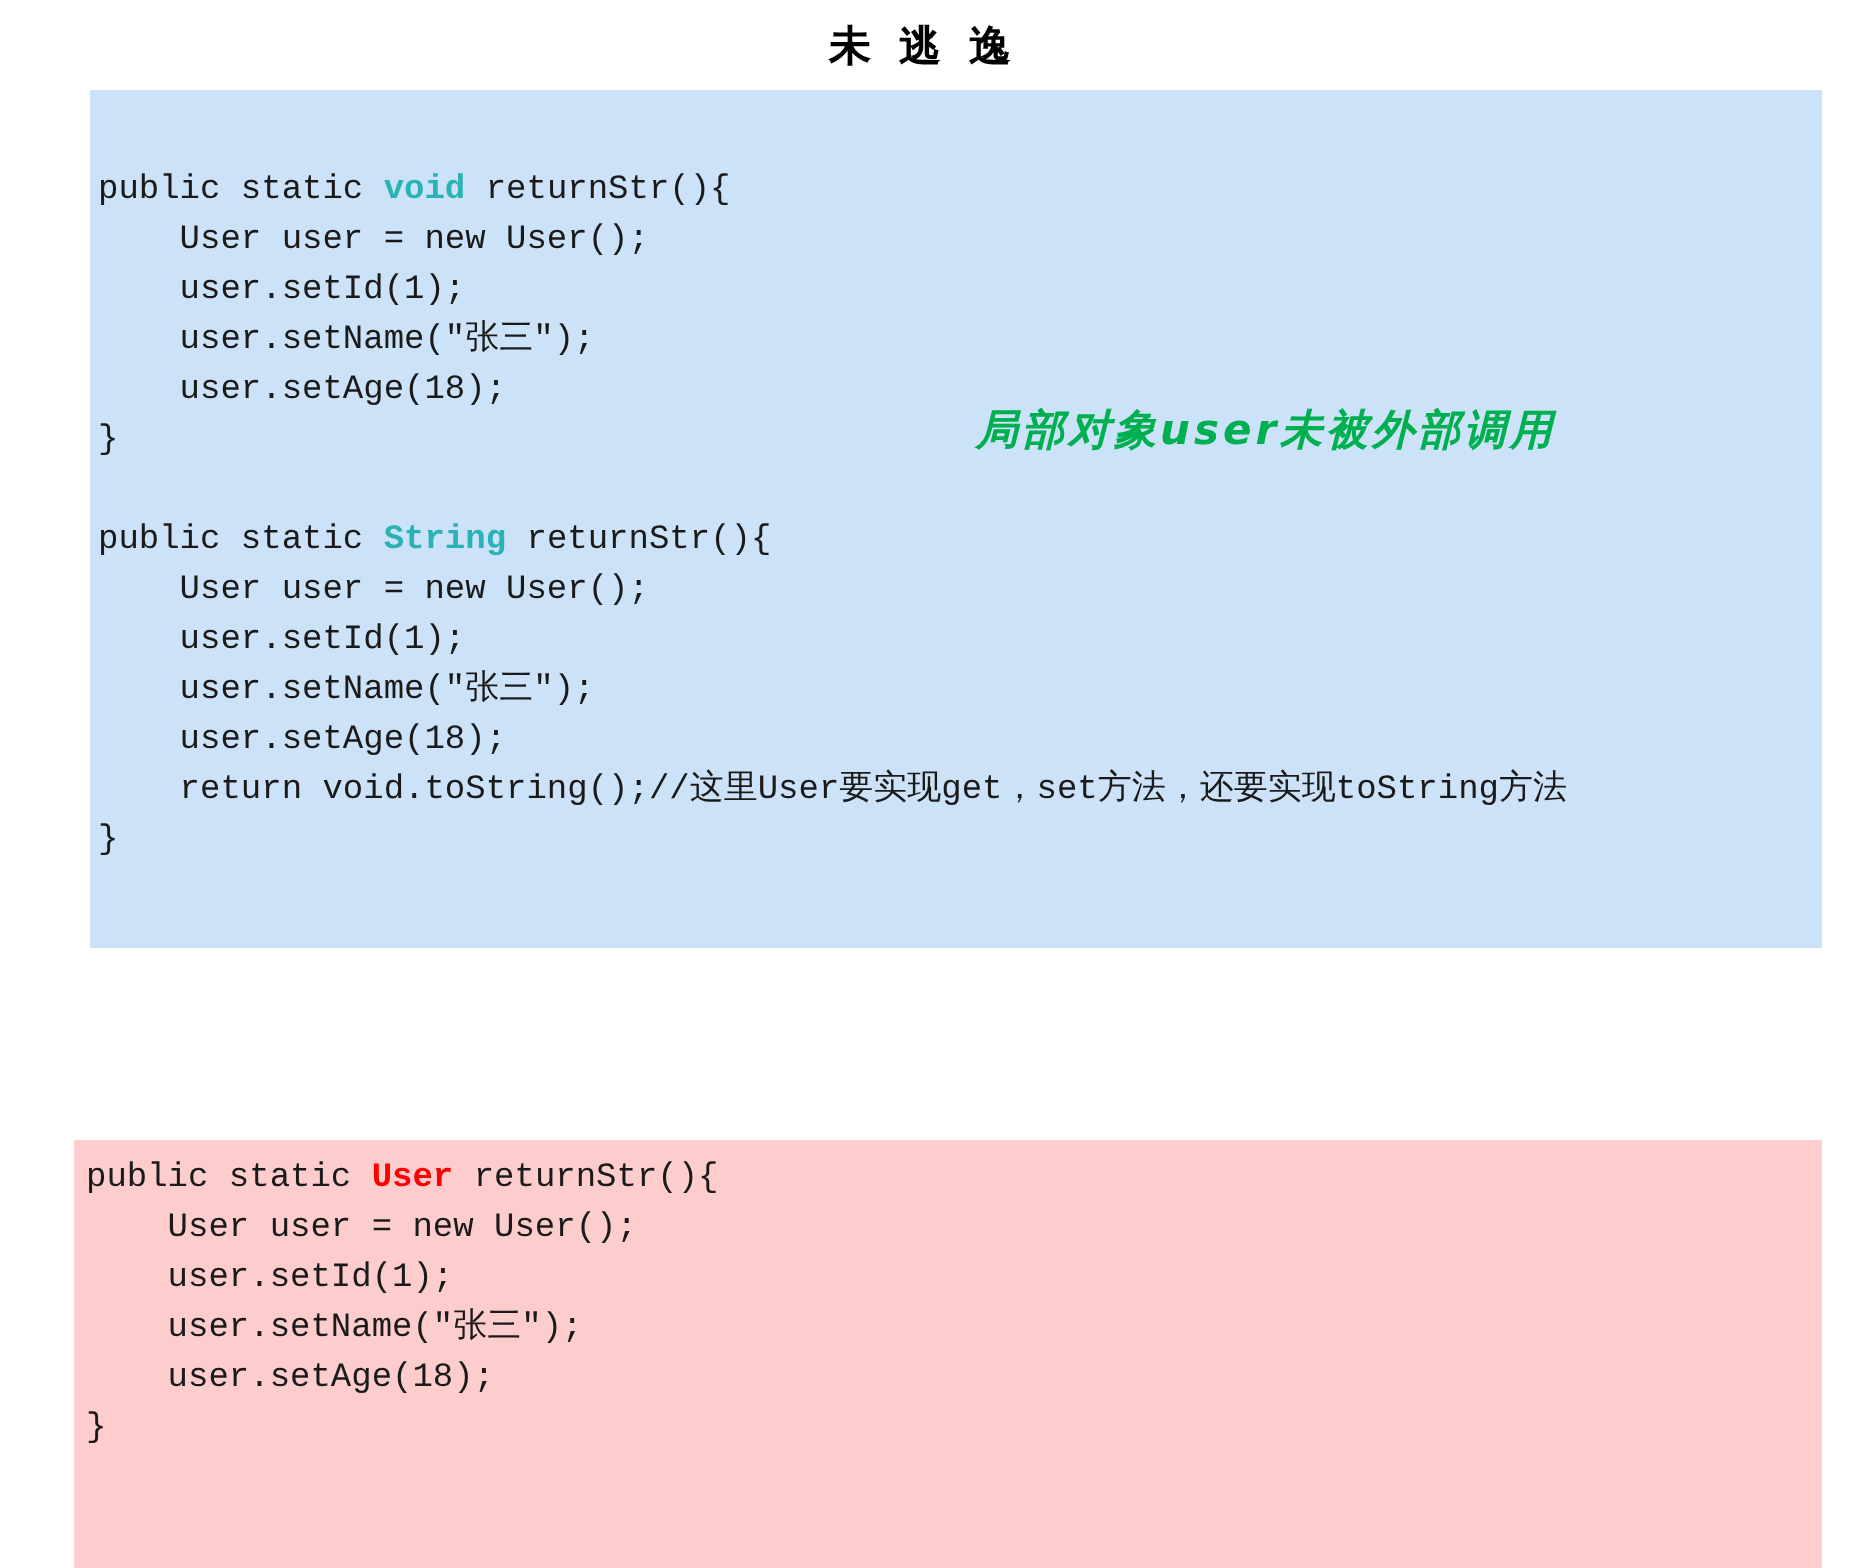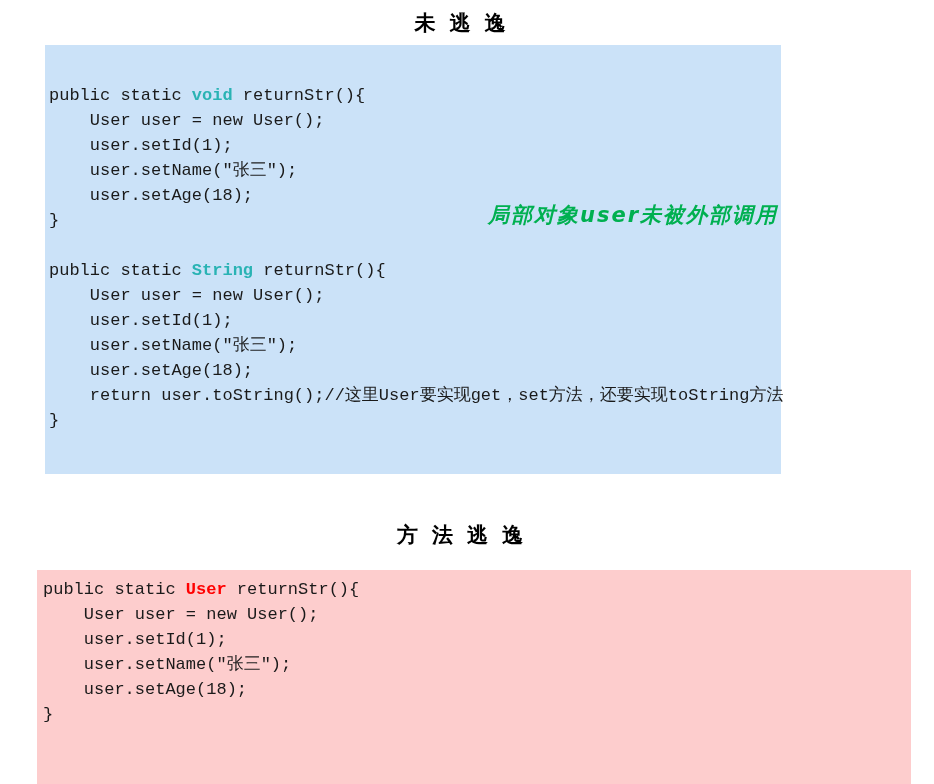--- a/index.html
+++ b/index.html
@@ -27,21 +27,21 @@
   .title-unescaped { top: 9px; }
   .title-escape { top: 521px; }
 
   .code-block {
     position: absolute;
     box-sizing: border-box;
   }
   .block-unescaped {
     left: 45px;
     top: 45px;
-    width: 736px;
+    width: 866px;
     height: 429px;
     background: var(--blue-bg, #cbe2f8);
     padding: 38px 0 0 4px;
   }
   .block-escape {
     left: 37px;
     top: 570px;
     width: 874px;
     height: 216px;
     background: var(--pink-bg, #fdcdcd);
@@ -103,28 +103,27 @@
       <div class="line">    user.setAge(18);</div>
       <div class="line">}</div>
       <div class="line"></div>
     </div>
     <div class="code">
       <div class="line"><span>public static </span><span class="kw-teal">String</span><span> returnStr(){</span></div>
       <div class="line">    User user = new User();</div>
       <div class="line">    user.setId(1);</div>
       <div class="line">    user.setName(″张三″);</div>
       <div class="line">    user.setAge(18);</div>
-      <div class="line">    return user.toString();//这里User要实现get，set方法，还要实现toString方法</div>
+      <div class="line">    return void.toString();//这里User要实现get，set方法，还要实现toString方法</div>
       <div class="line">}</div>
     </div>
   </div>
 
   <div class="annotation annotation-green">局部对象user未被外部调用</div>
 
-  <div class="section-title title-escape">方法逃逸</div>
 
   <div class="code-block block-escape">
     <div class="code">
       <div class="line"><span>public static </span><span class="kw-red">User</span><span> returnStr(){</span></div>
       <div class="line">    User user = new User();</div>
       <div class="line">    user.setId(1);</div>
       <div class="line">    user.setName(″张三″);</div>
       <div class="line">    user.setAge(18);</div>
       <div class="line">}</div>
     </div>

